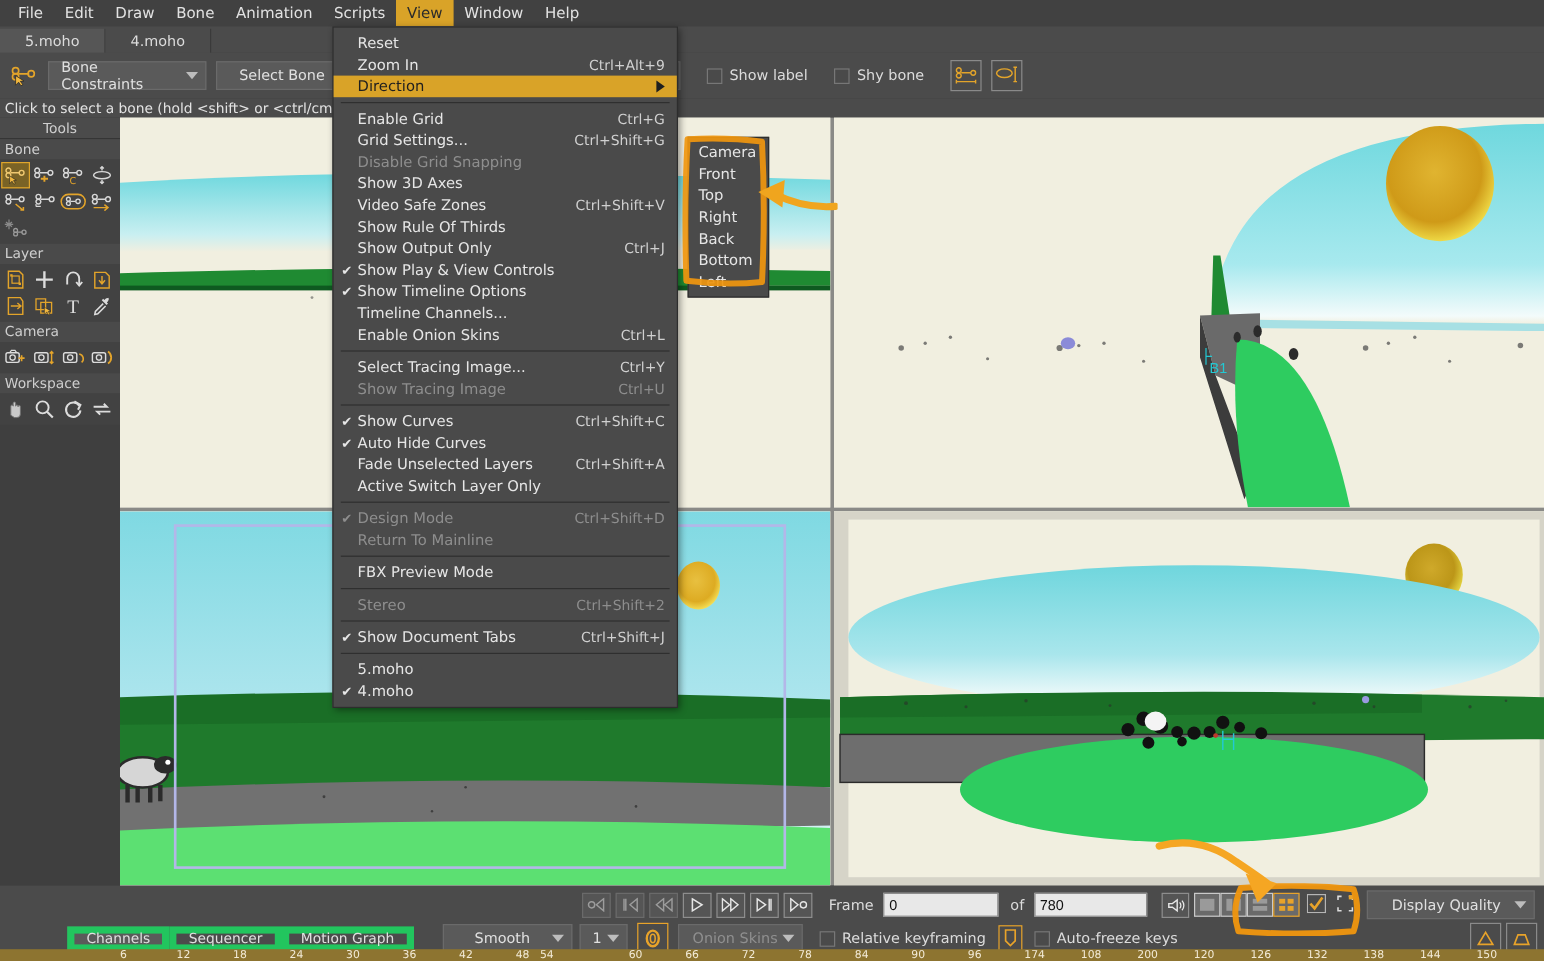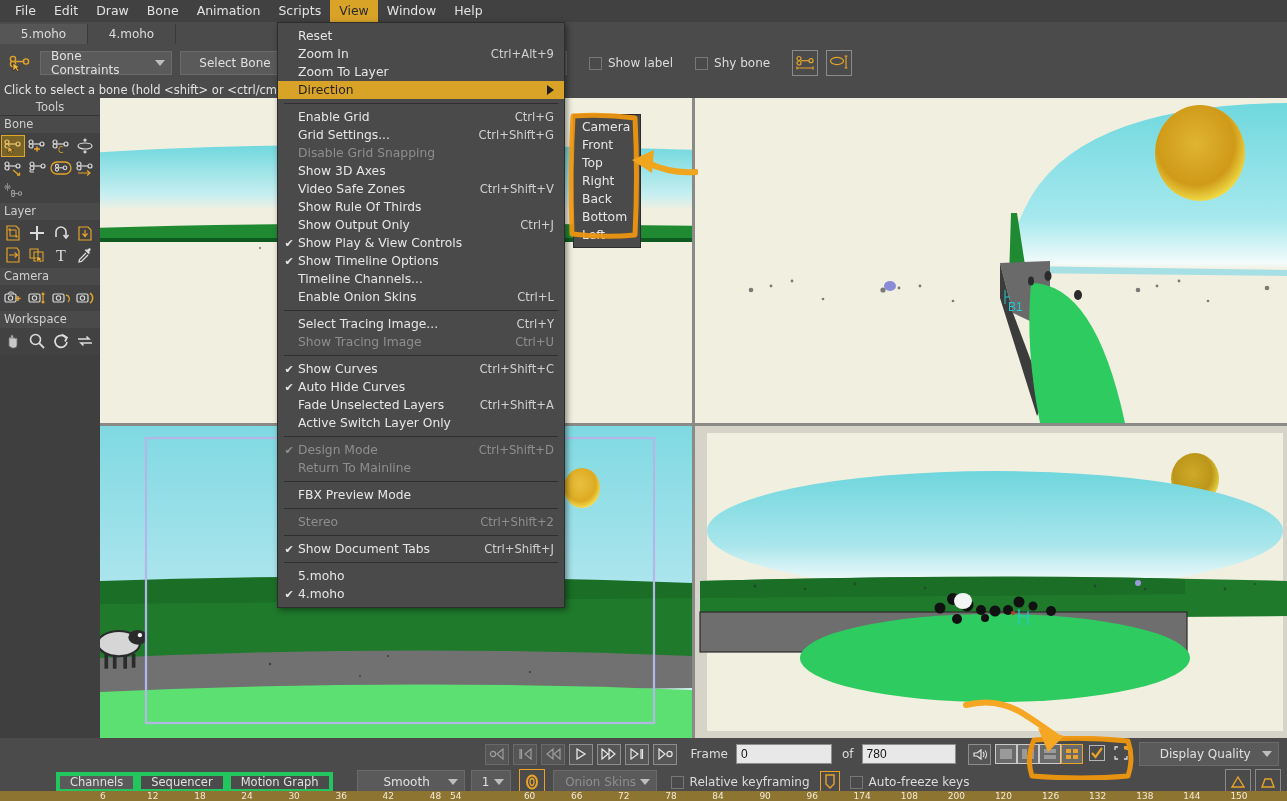--- a/index.html
+++ b/index.html
@@ -119,21 +119,21 @@
   .layoutbtn{width:22px;height:20px;border:1px solid #c9c9c9;background:#6a6a6a;
     display:flex;align-items:center;justify-content:center;}
   .layoutbtn.sel{border-color:#e8a32a;}
 
   
   .timebar{
     position:absolute;left:0;top:770px;width:1287px;height:24px;background:#4b4b4b;
     display:flex;align-items:center;
   }
   .tbtn{
-    height:21px;background:#5a5a5a;border:4px solid #22c55e;font-size:11.5px;
+    height:21px;background:#5a5a5a;border:6px solid #22c55e;font-size:11.5px;
     color:#e0e0e0;display:flex;align-items:center;justify-content:center;padding:0 10px;
   }
   .tbtn.sel{background:#4b4b4b;}
   .ruler{
     position:absolute;left:0;top:791px;width:1287px;height:10px;background:#8d7430;
     overflow:hidden;
   }
   .ruler .tick{position:absolute;top:0;font-size:9px;color:#f2ead6;line-height:10px;}
 
   
@@ -816,24 +816,20 @@
   <div class="menu">
       <div class="row">
         <span class="chkm"></span>
         <span class="txt">Reset</span>
       </div>
       <div class="row">
         <span class="chkm"></span>
         <span class="txt">Zoom In</span>
         <span class="sc">Ctrl+Alt+9</span>
       </div>
-      <div class="row">
-        <span class="chkm"></span>
-        <span class="txt">Zoom To Layer</span>
-      </div>
       <div class="row hl">
         <span class="chkm"></span>
         <span class="txt">Direction</span>
         <span class="subarrow"></span>
       </div>
       <div class="sep"></div>
       <div class="row">
         <span class="chkm"></span>
         <span class="txt">Enable Grid</span>
         <span class="sc">Ctrl+G</span>

